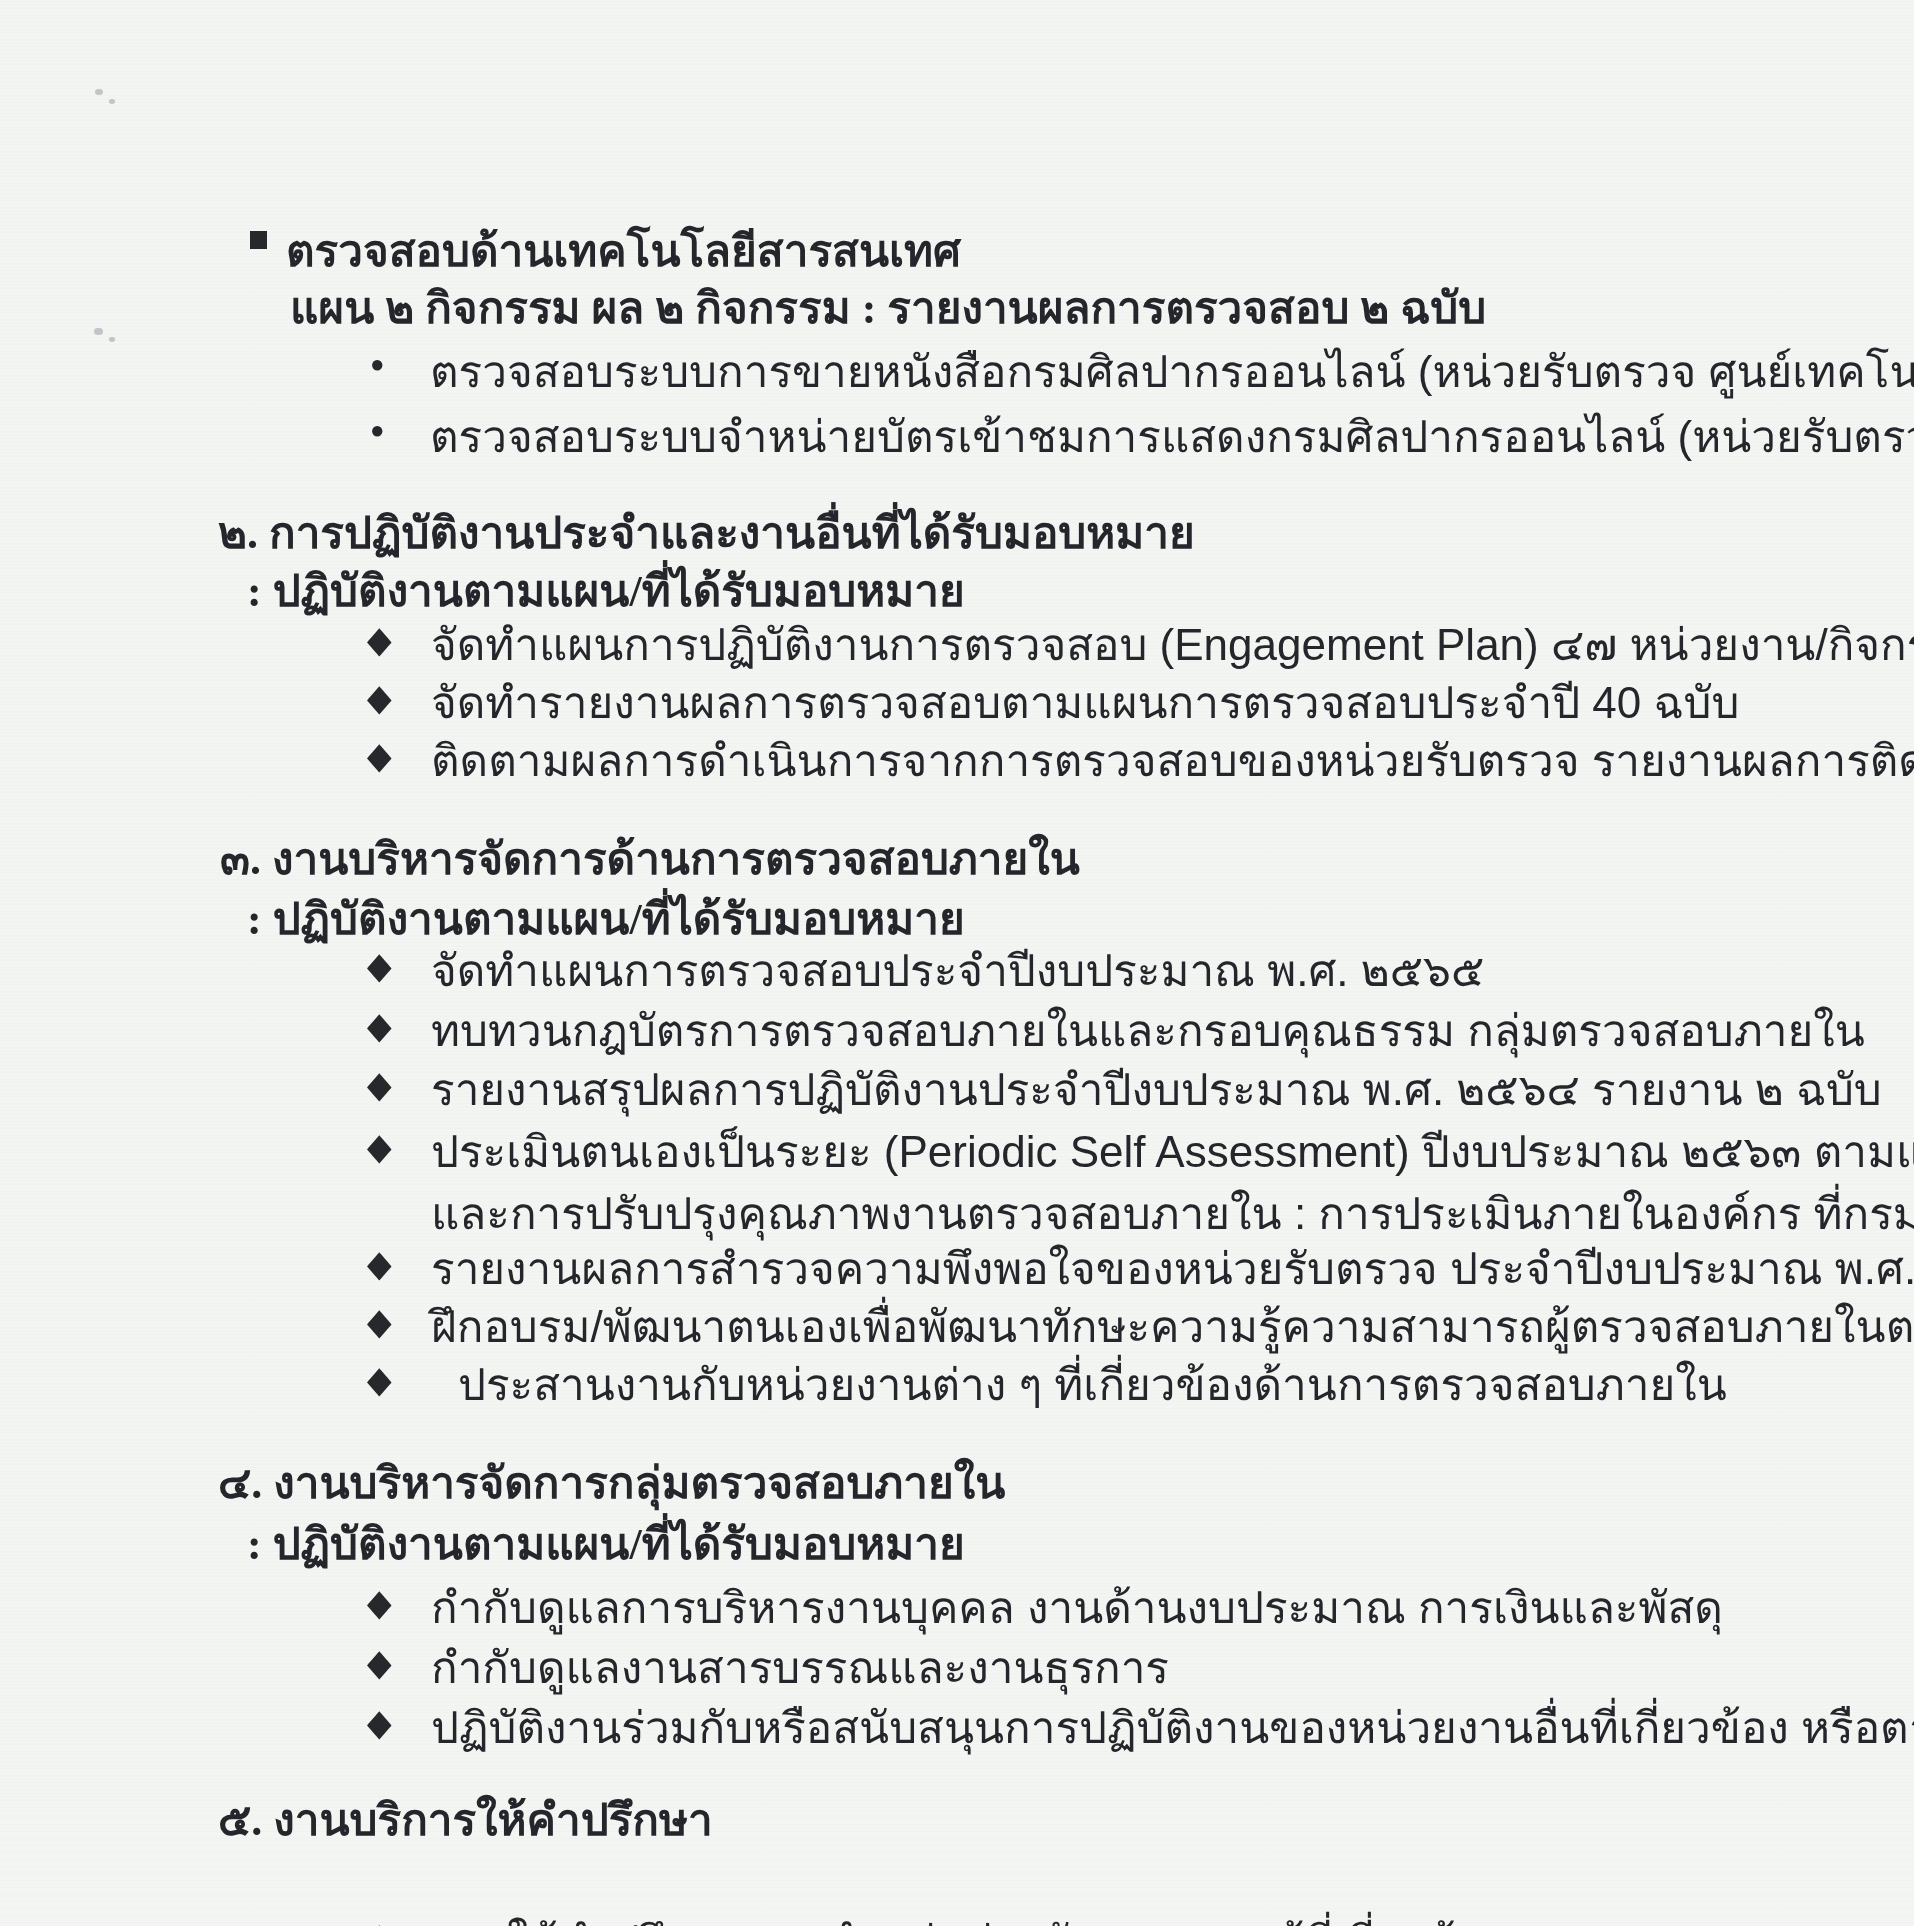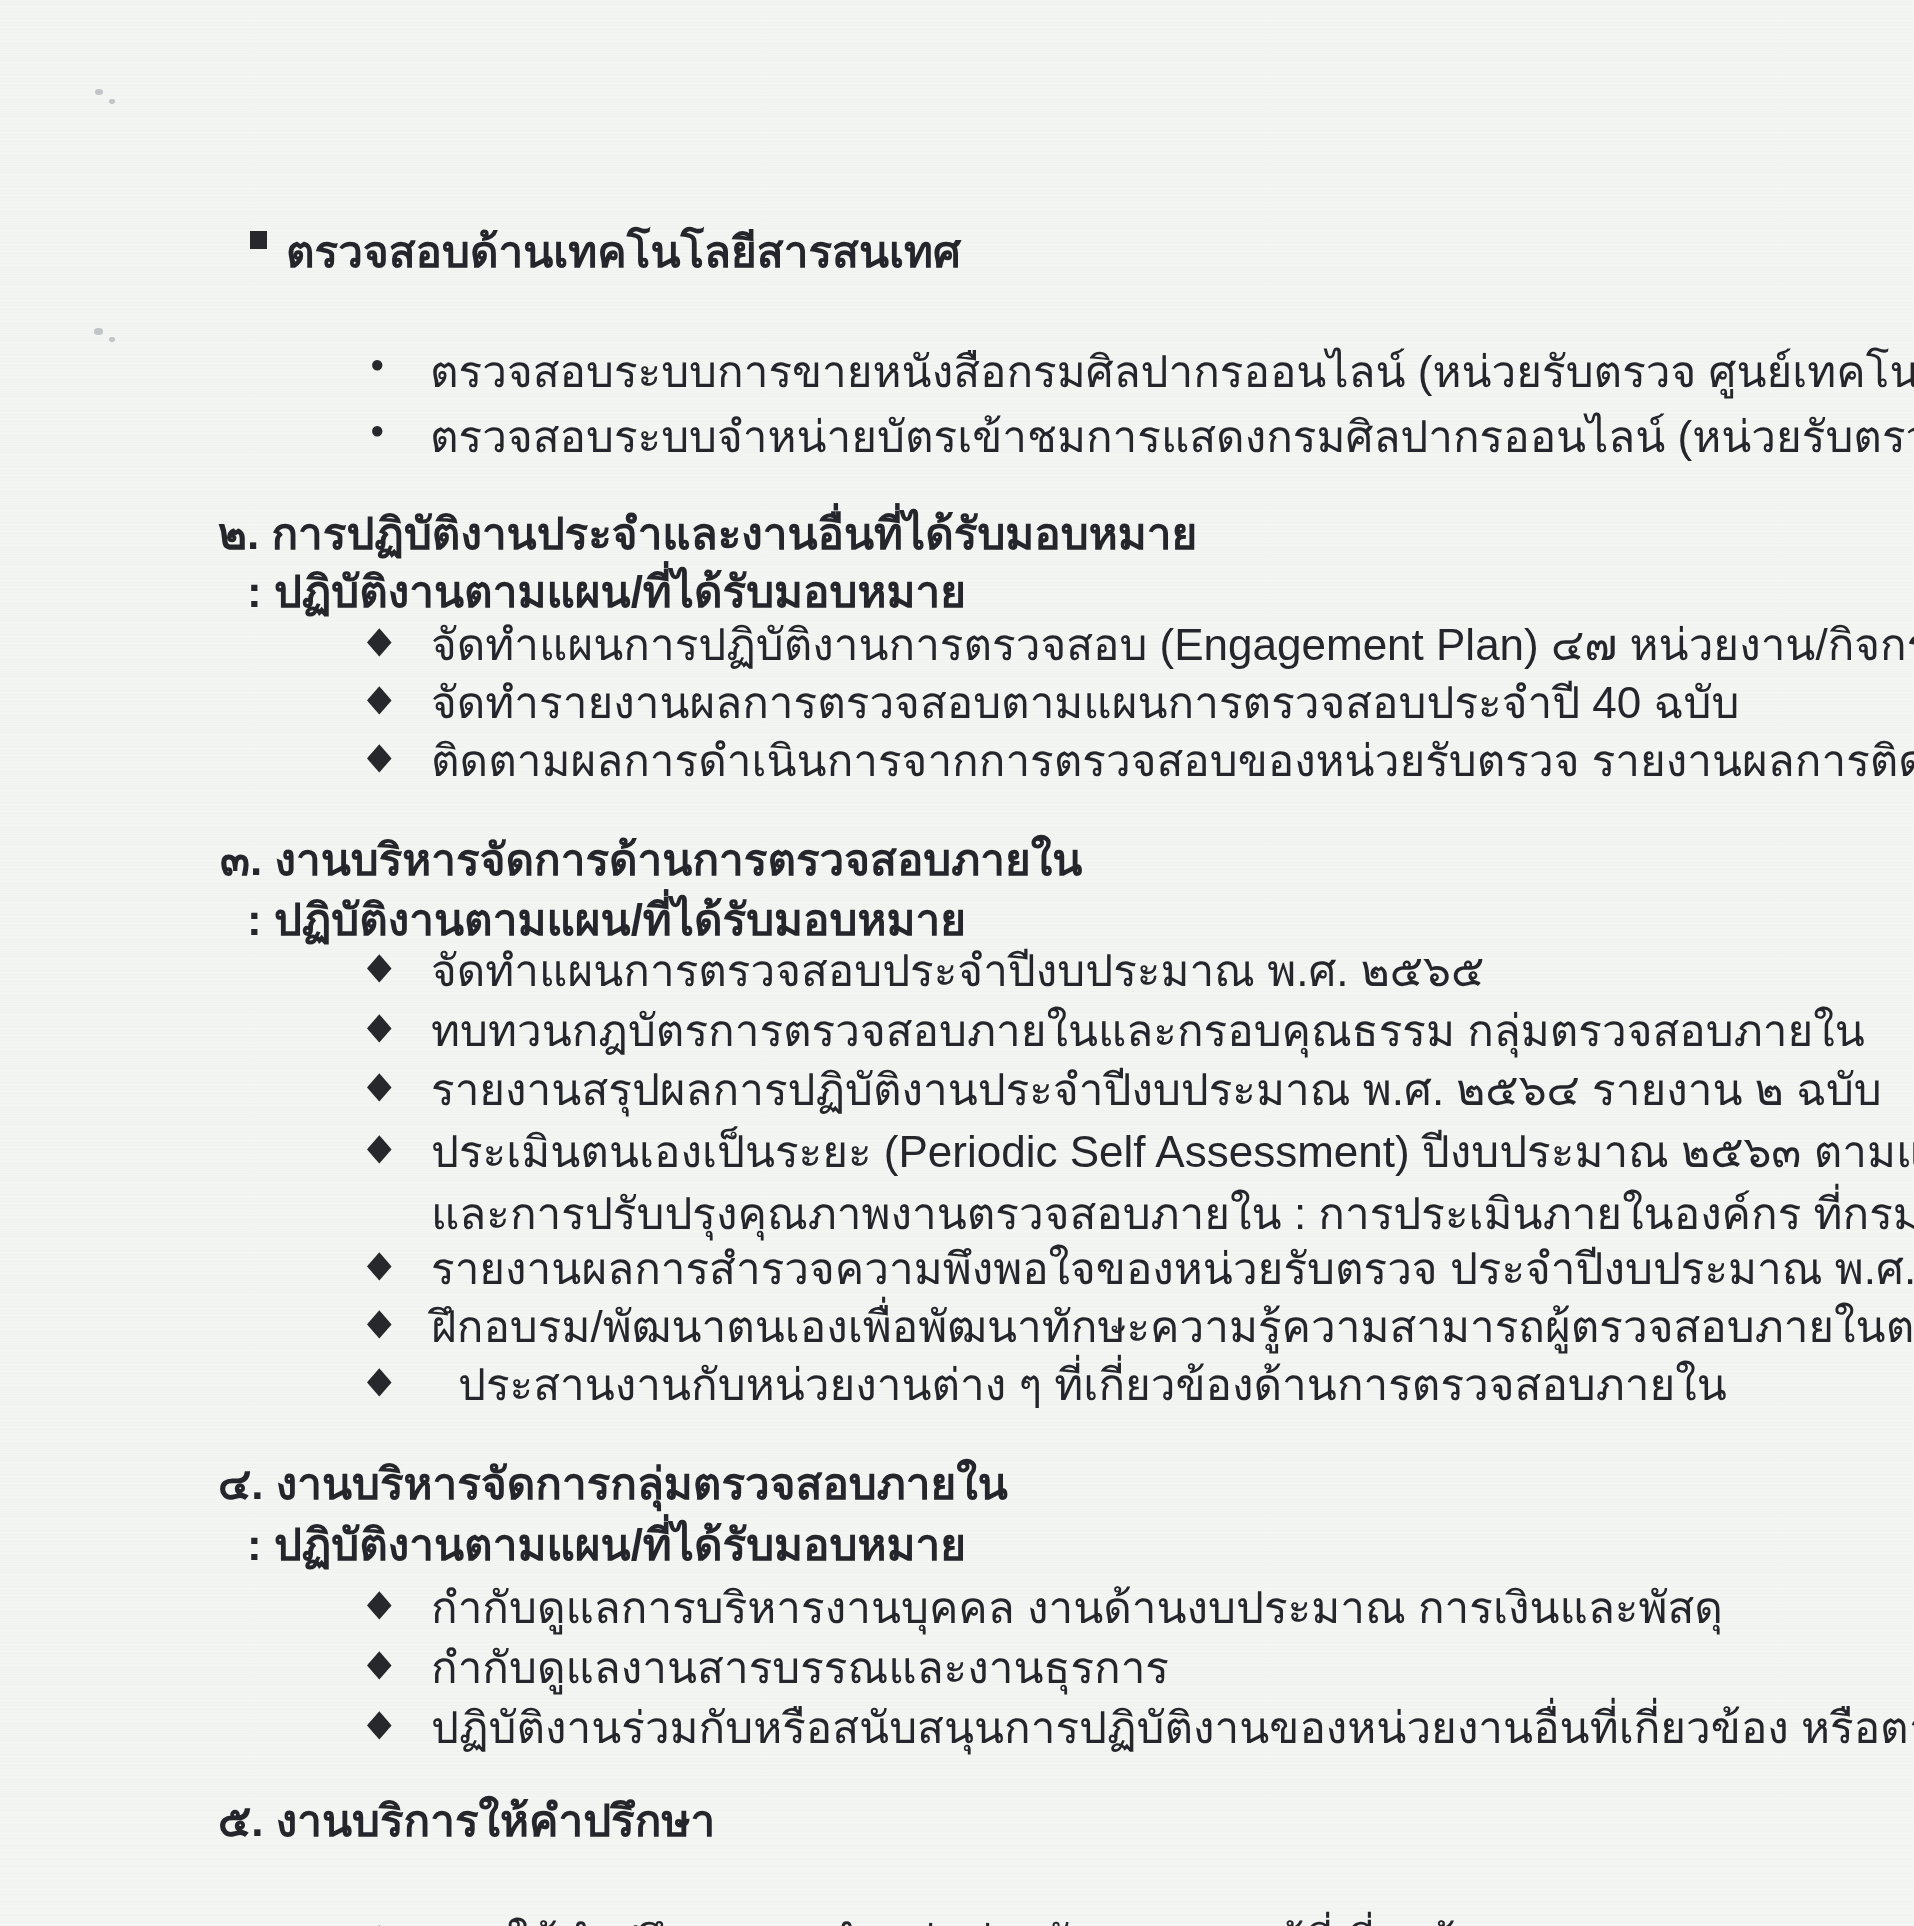--- a/index.html
+++ b/index.html
@@ -18,21 +18,21 @@
     color:var(--ink);
     overflow:hidden;
   }
   .line{
     position:absolute;
     white-space:nowrap;
     font-size:44px;
     line-height:1.3;
     color:var(--ink);
   }
-  .bold{font-weight:700;}
+  .bold{font-weight:700;font-family:Liberation Serif, serif;}
   .sq-bullet{
     position:absolute;
     width:17px;height:17.7px;
     background:#26282c;
   }
   .dot-bullet{
     position:absolute;
     font-size:24px;
     line-height:1;
     color:#26282c;
@@ -56,20 +56,21 @@
 
 <div class="paper">
 
   <span class="speck" style="left:95px;top:89px;width:7.7px;height:6.2px;"></span>
   <span class="speck" style="left:109px;top:99px;width:6.2px;height:5px;"></span>
   <span class="speck" style="left:94px;top:328px;width:8.5px;height:6.5px;"></span>
   <span class="speck" style="left:109px;top:337px;width:6.2px;height:5px;"></span>
 
   <div class="sq-bullet" style="left:250px;top:231px;"></div>
   <div class="line bold" style="left:286px;top:223px;">ตรวจสอบด้านเทคโนโลยีสารสนเทศ</div>
+  <div class="line bold" style="left:290px;top:280px;">แผน ๒ กิจกรรม ผล ๒ กิจกรรม : รายงานผลการตรวจสอบ ๒ ฉบับ</div>
 
   <div class="dot-bullet" style="left:370px;top:352px;">●</div>
   <div class="line" style="left:430px;top:343px;">ตรวจสอบระบบการขายหนังสือกรมศิลปากรออนไลน์ (หน่วยรับตรวจ ศูนย์เทคโนโลยีสารสนเทศฯ)</div>
   <div class="dot-bullet" style="left:370px;top:418px;">●</div>
   <div class="line" style="left:430px;top:408px;">ตรวจสอบระบบจำหน่ายบัตรเข้าชมการแสดงกรมศิลปากรออนไลน์ (หน่วยรับตรวจ สำนักการสังคีต)</div>
 
   <div class="line bold" style="left:218px;top:505px;">๒. การปฏิบัติงานประจำและงานอื่นที่ได้รับมอบหมาย</div>
   <div class="line bold" style="left:247px;top:563px;">: ปฏิบัติงานตามแผน/ที่ได้รับมอบหมาย</div>
   <div class="diamond-bullet" style="left:367px;top:623px;">◆</div>
   <div class="line" style="left:431px;top:616px;">จัดทำแผนการปฏิบัติงานการตรวจสอบ (Engagement Plan) ๔๗ หน่วยงาน/กิจกรรม</div>

